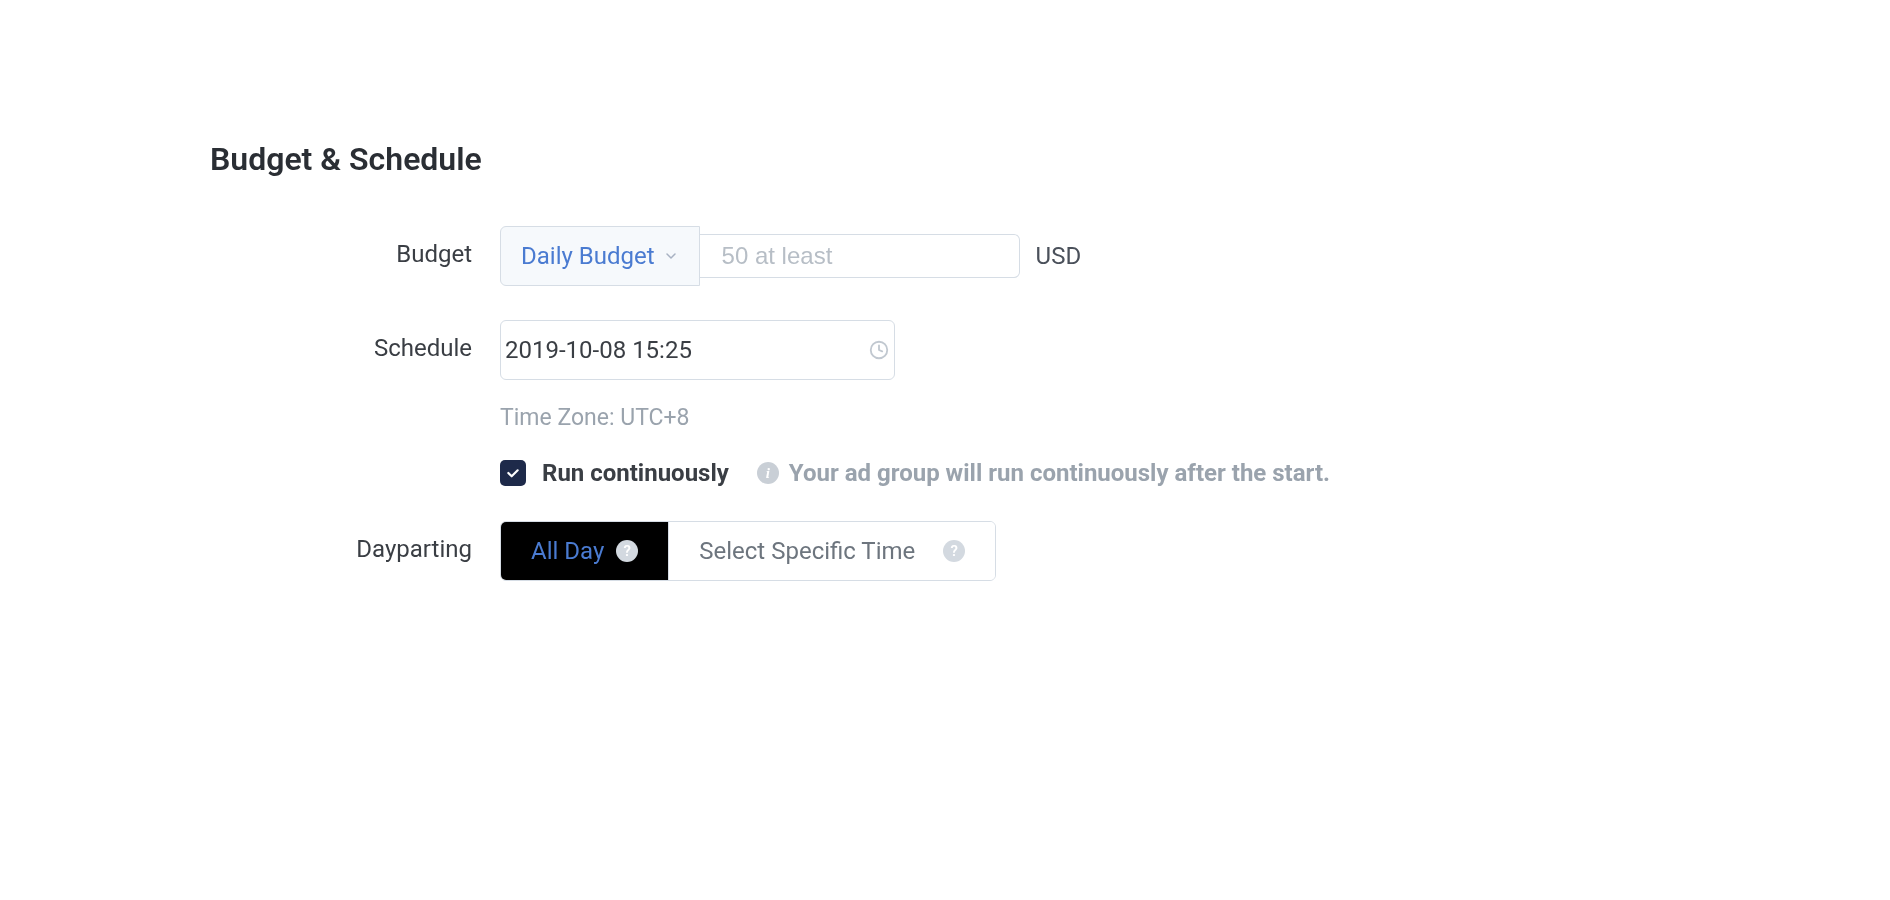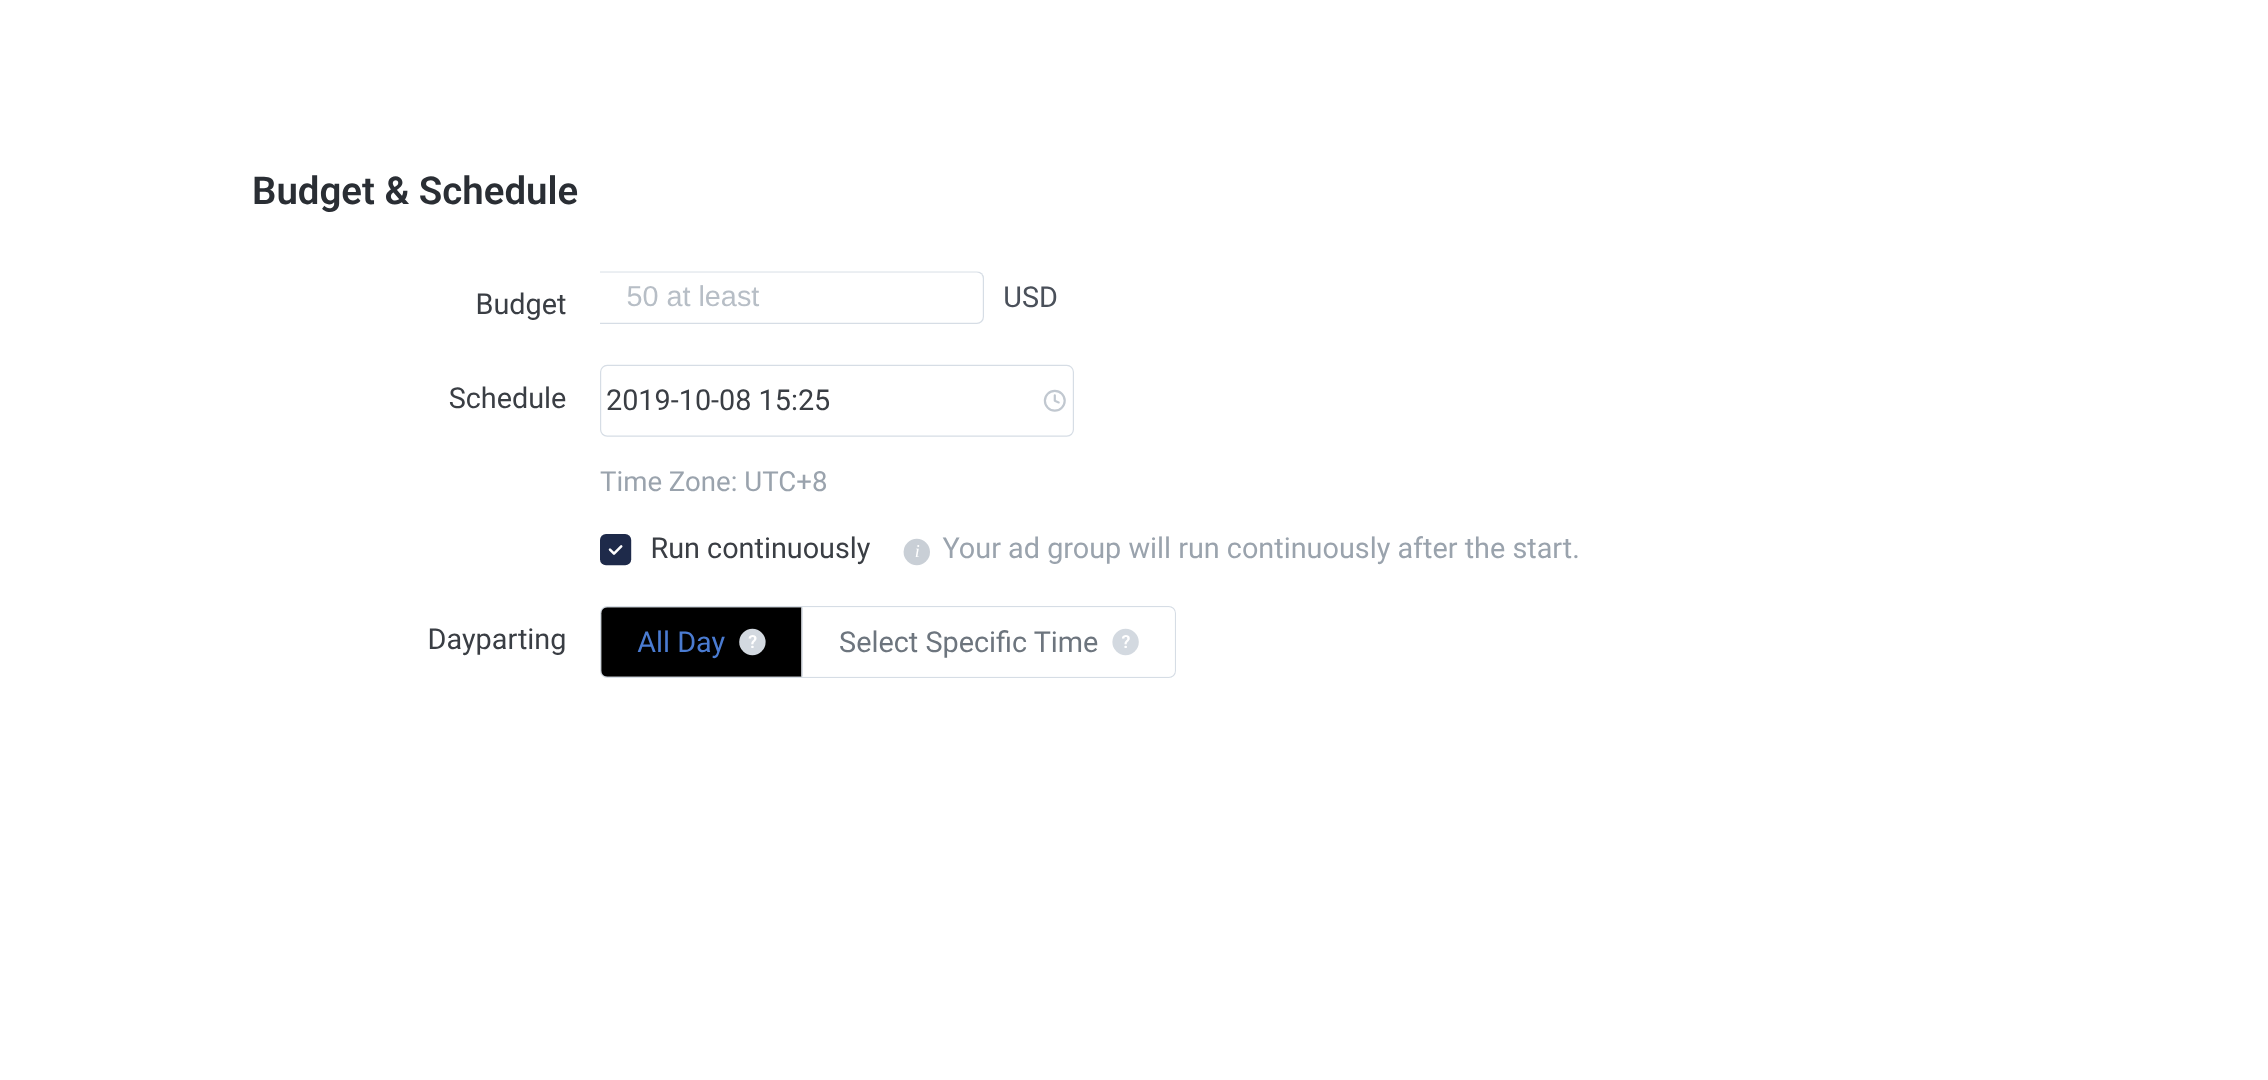--- a/index.html
+++ b/index.html
@@ -95,23 +95,24 @@
       display: inline-flex;
       color: #c1c8d0;
     }
     .hint-text {
       margin-top: 24px;
       font-size: 23px;
       color: #9aa3ad;
     }
     .checkbox-line {
       display: flex;
-      align-items: flex-end;
+      align-items: center;
       margin-top: 28px;
       font-size: 24px;
+      font-weight: bold;
     }
     .checkbox {
       width: 26px;
       height: 26px;
       border-radius: 5px;
       background: #1e2a4a;
       display: inline-flex;
       align-items: center;
       justify-content: center;
       margin-right: 16px;
@@ -159,20 +160,21 @@
       font-size: 24px;
       cursor: pointer;
       background: #ffffff;
     }
     .seg-opt.active {
       background: #000000;
       color: #4a7bd1;
     }
     .seg-opt:not(.active) {
       color: #6d757e;
+      gap: 16px;
     }
     .seg-opt + .seg-opt {
       border-left: 1px solid #d6dde5;
     }
     .help-circle {
       display: inline-flex;
       align-items: center;
       justify-content: center;
       width: 22px;
       height: 22px;
@@ -188,20 +190,28 @@
 </head>
 <body>
 
 <div>
   <h2 class="section-title">Budget &amp; Schedule</h2>
 
   <div class="form-row">
     <div class="form-label">Budget</div>
     <div class="form-controls">
       <div class="control-line">
+        <div class="select-box">
+          <span>Daily Budget</span>
+          <span class="chev">
+            <svg width="16" height="16" viewBox="0 0 24 24" fill="none" stroke="#a8b2c2" stroke-width="2.2" stroke-linecap="round" stroke-linejoin="round">
+                <polyline points="6 9 12 15 18 9"></polyline>
+              </svg>
+          </span>
+        </div>
         <input class="text-input" type="text" placeholder="50 at least" style="">
         <span class="currency-suffix">USD</span>
       </div>
     </div>
   </div>
 
   <div class="form-row">
     <div class="form-label">Schedule</div>
     <div class="form-controls">
       <div class="date-input">

